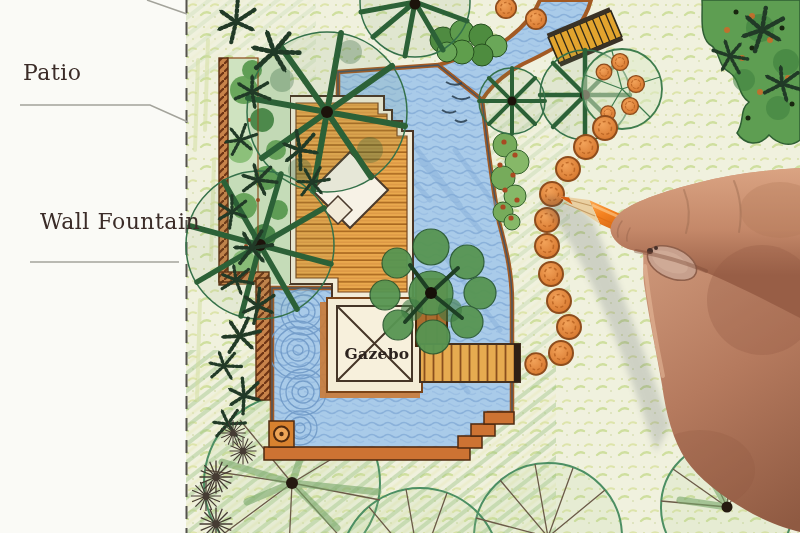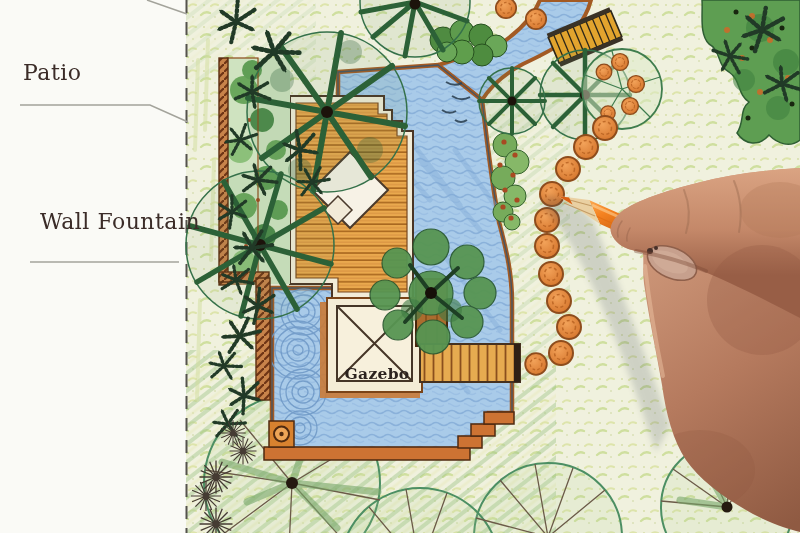--- a/index.html
+++ b/index.html
@@ -3,21 +3,21 @@
 <meta charset="utf-8">
 <style>
   html,body{margin:0;padding:0;background:#888;}
   .stage{position:relative;width:800px;height:533px;overflow:hidden;background:#86efac;
          font-family:"DejaVu Serif", serif;}
   .stage svg{position:absolute;left:0;top:0;}
   .label{position:absolute;color:#3b2c28;letter-spacing:.5px;}
   .label-patio{left:23px;top:60px;font-size:22px;}
   .label-wallfountain{left:40px;top:209px;font-size:22px;}
   .label-gazebo{left:341px;top:344px;width:72px;text-align:center;font-size:15.5px;
-                font-weight:bold;color:#2c231f;letter-spacing:.3px;margin-top:20px;}
+                font-weight:bold;color:#2c231f;letter-spacing:.3px;}
 </style>
 </head>
 <body>
 
 <div class="stage">
 <svg width="800" height="533" viewBox="0 0 800 533">
   <defs>
     <pattern id="pStip" width="22" height="22" patternUnits="userSpaceOnUse">
       <path d="M3,15 q4,-4 9,-2" stroke="#cfdf9f" stroke-width="2.4" fill="none" stroke-linecap="round"></path>
       <path d="M13,6 q3,-3 7,-1" stroke="#dde4ab" stroke-width="2" fill="none" stroke-linecap="round"></path>

